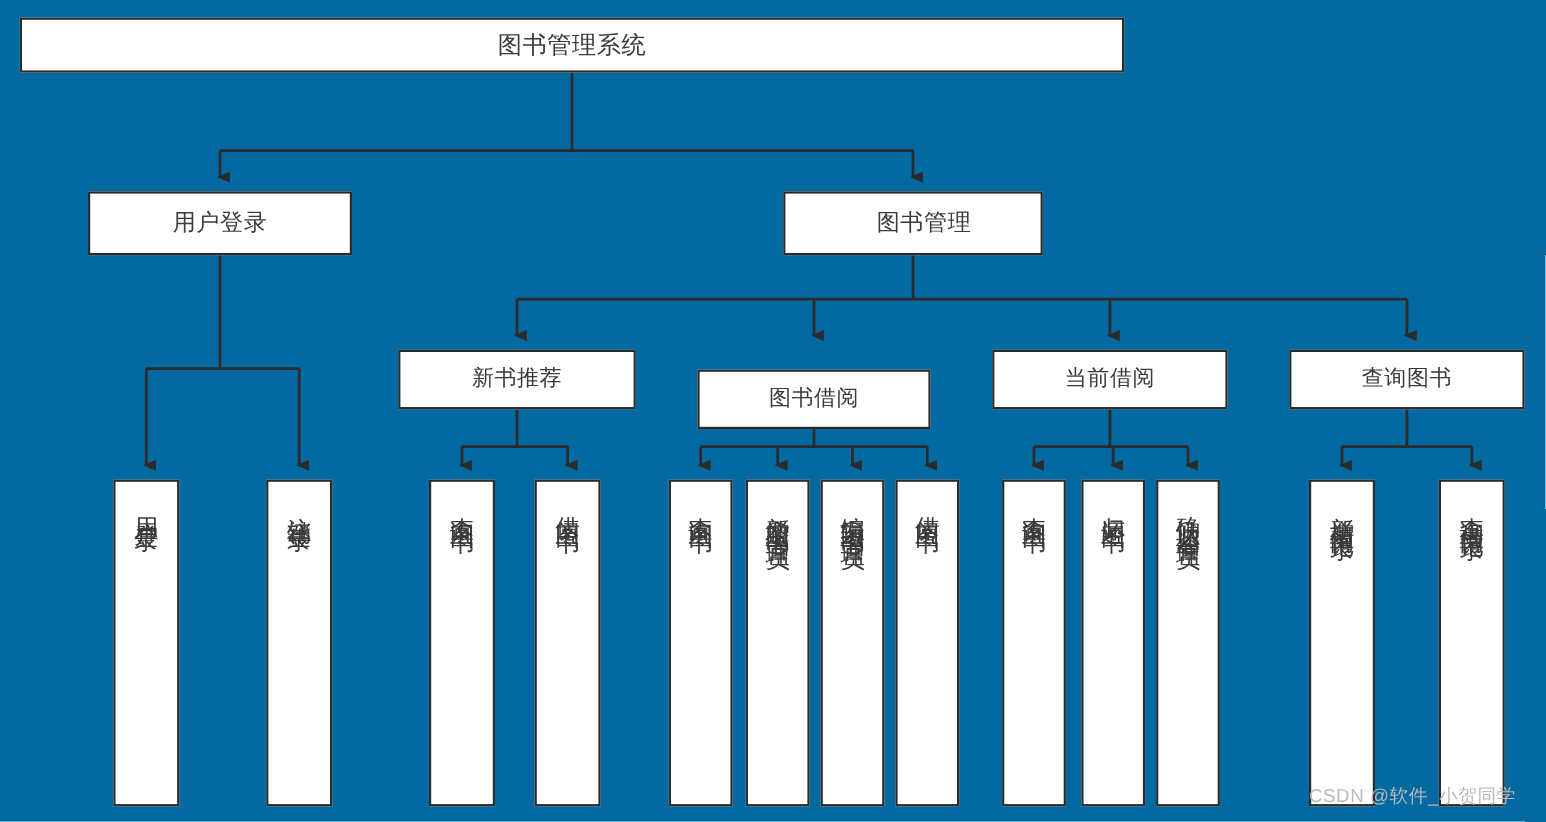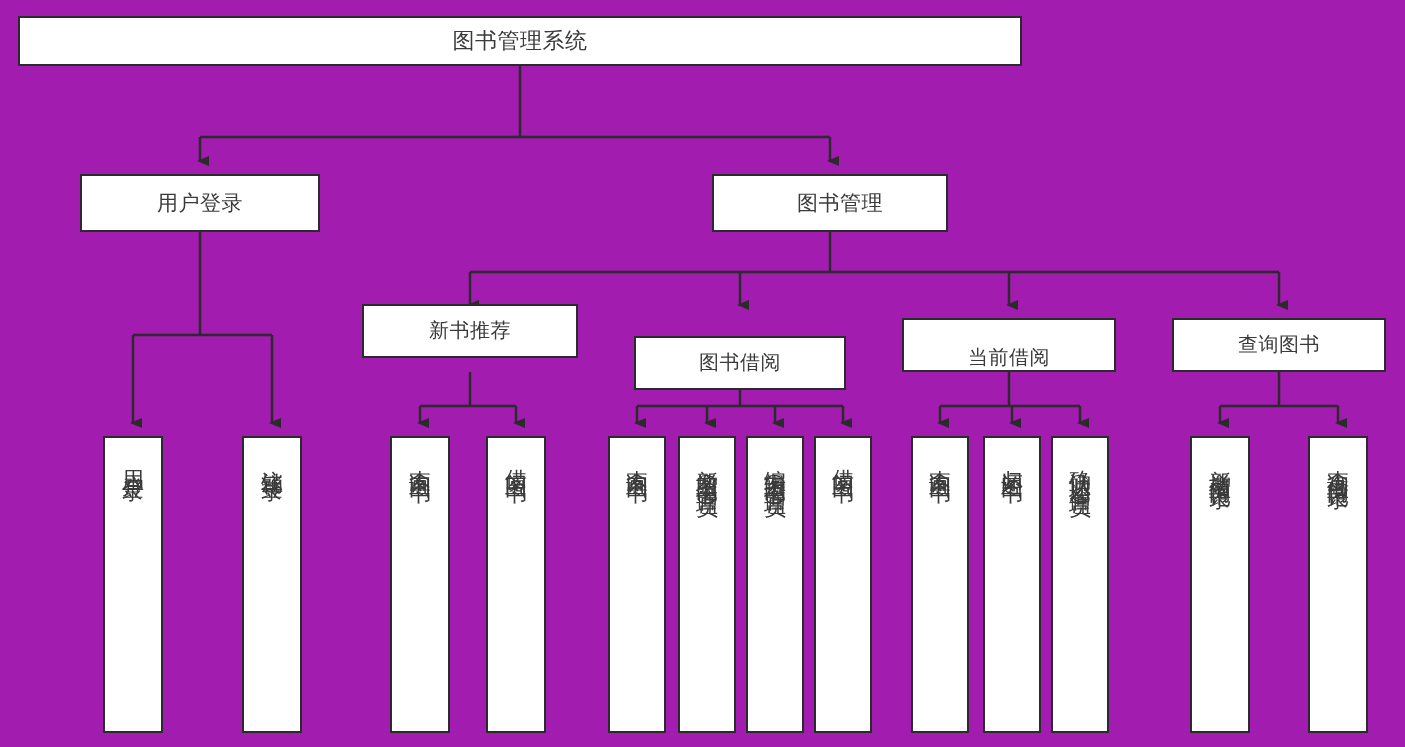--- a/index.html
+++ b/index.html
@@ -8,21 +8,21 @@
     padding: 0;
     background: #ffffff;
   }
   body {
     font-family: "Liberation Sans", "DejaVu Sans", sans-serif;
   }
   #canvas {
     position: relative;
     width: 1405px;
     height: 747px;
-    background: #a21caf;
+    background: #0369a1;
     overflow: hidden;
   }
   .node {
     position: absolute;
     box-sizing: border-box;
     background: #ffffff;
     border: 2px solid #2b2b2b;
     display: flex;
     align-items: center;
     justify-content: center;
@@ -112,27 +112,27 @@
   <div id="node-layer">
       <div class="node horizontal" style="left: 18px; top: 16px; width: 1004px; height: 50px;">
         <span class="label" style="font-size: 22px;">图书管理系统</span>
       </div>
       <div class="node horizontal" style="left: 80px; top: 174px; width: 240px; height: 58px;">
         <span class="label" style="font-size: 21px;">用户登录</span>
       </div>
       <div class="node horizontal" style="left: 712px; top: 174px; width: 236px; height: 58px; padding-left: 20px;">
         <span class="label" style="font-size: 21px;">图书管理</span>
       </div>
-      <div class="node horizontal" style="left: 362px; top: 304px; width: 216px; height: 54px;">
+      <div class="node horizontal" style="left: 362px; top: 318px; width: 216px; height: 54px;">
         <span class="label" style="font-size: 20px;">新书推荐</span>
       </div>
       <div class="node horizontal" style="left: 634px; top: 336px; width: 212px; height: 54px;">
         <span class="label" style="font-size: 20px;">图书借阅</span>
       </div>
-      <div class="node horizontal" style="left: 902px; top: 318px; width: 214px; height: 54px; align-items: flex-end;">
+      <div class="node horizontal" style="left: 902px; top: 318px; width: 214px; height: 54px;">
         <span class="label" style="font-size: 20px;">当前借阅</span>
       </div>
       <div class="node horizontal" style="left: 1172px; top: 318px; width: 214px; height: 54px;">
         <span class="label" style="font-size: 20px;">查询图书</span>
       </div>
       <div class="node vertical" style="left: 103px; top: 436px; width: 60px; height: 297px;">
         <span class="label" style="font-size: 22px;">用户登录</span>
       </div>
       <div class="node vertical" style="left: 242px; top: 436px; width: 60px; height: 297px;">
         <span class="label" style="font-size: 22px;">注销登录</span>
@@ -164,13 +164,14 @@
       <div class="node vertical" style="left: 1051px; top: 436px; width: 58px; height: 297px;">
         <span class="label" style="font-size: 22px;">确认归还（管理员）</span>
       </div>
       <div class="node vertical" style="left: 1190px; top: 436px; width: 60px; height: 297px;">
         <span class="label" style="font-size: 22px;">新增借阅记录</span>
       </div>
       <div class="node vertical" style="left: 1308px; top: 436px; width: 60px; height: 297px;">
         <span class="label" style="font-size: 22px;">查询借阅记录</span>
       </div>
     </div>
+  <div class="watermark" style="left:1190px; top:712px;">CSDN @软件_小贺同学</div>
 </div>
 
 </body></html>

